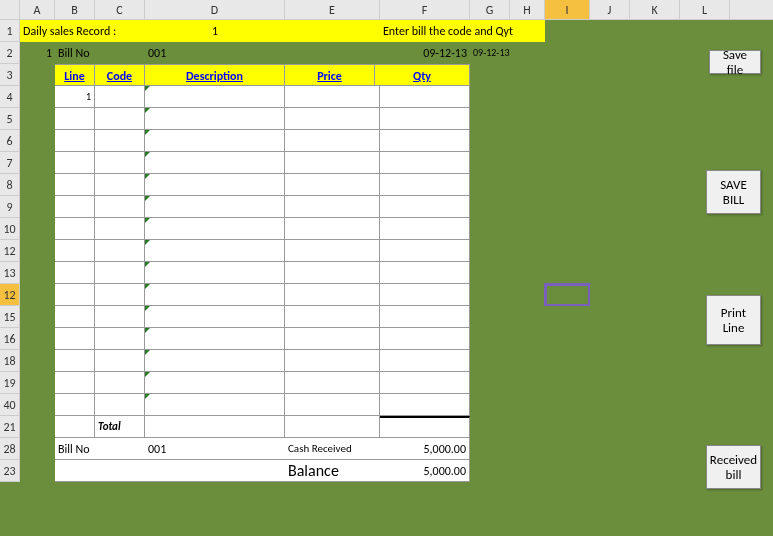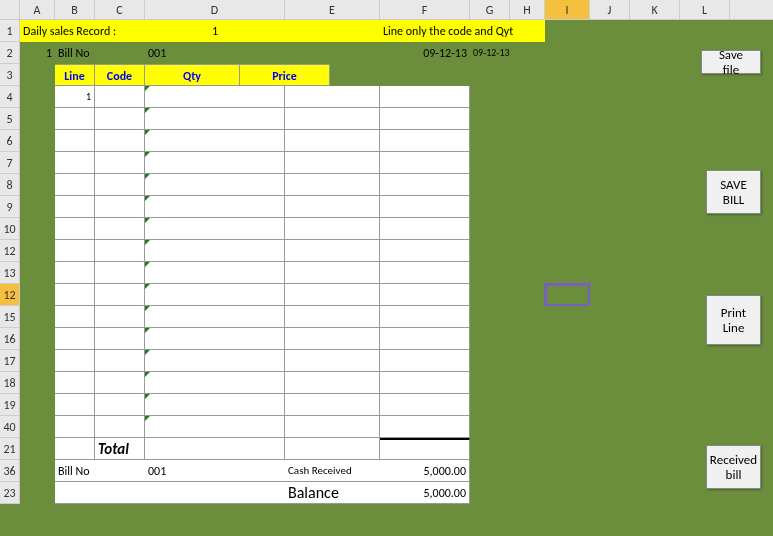--- a/index.html
+++ b/index.html
@@ -69,20 +69,21 @@
   position: relative;
   padding: 0 3px;
   line-height: 22px;
   overflow: visible;
   white-space: nowrap;
 }
 .yellow { background: #ffff00 !important; }
 .white { background: #ffffff !important; }
 .hd {
   color: #0000ff;
+  text-decoration: underline;
   font-weight: bold;
   text-align: center;
 }
 .tbl-border { border-right: 1px solid #999; border-bottom: 1px solid #999; }
 .tbl-border-t { border-top: 1px solid #999; }
 .gt::before {
   content: "";
   position: absolute;
   top: 0; left: 0;
   border-top: 5px solid #2a7a2a;
@@ -132,21 +133,21 @@
     <div class="ch cL">L</div>
   </div>
 
   <div class="row">
     <div class="rh">1</div>
     <div class="cell yellow cA" style="z-index:1">Daily sales Record :</div>
     <div class="cell yellow cB"></div>
     <div class="cell yellow cC"></div>
     <div class="cell yellow cD center">1</div>
     <div class="cell yellow cE"></div>
-    <div class="cell yellow cF" style="z-index:1">Line only the code and Qyt</div>
+    <div class="cell yellow cF" style="z-index:1">Enter bill the code and Qyt</div>
     <div class="cell yellow cG"></div>
     <div class="cell yellow cH"></div>
     <div class="cell cI"></div>
     <div class="cell cJ"></div>
     <div class="cell cK"></div>
     <div class="cell cL"></div>
   </div>
 
   <div class="row">
     <div class="rh">2</div>
@@ -162,22 +163,23 @@
     <div class="cell cJ"></div>
     <div class="cell cK"></div>
     <div class="cell cL"></div>
   </div>
 
   <div class="row">
     <div class="rh">3</div>
     <div class="cell cA"></div>
     <div class="cell yellow cB hd tbl-border tbl-border-t">Line</div>
     <div class="cell yellow cC hd tbl-border tbl-border-t">Code</div>
+    <div class="cell yellow cD hd tbl-border tbl-border-t">Description</div>
+    <div class="cell yellow cF hd tbl-border tbl-border-t">Price</div>
     <div class="cell yellow cE hd tbl-border tbl-border-t">Qty</div>
-    <div class="cell yellow cF hd tbl-border tbl-border-t">Price</div>
     <div class="cell cG"></div>
     <div class="cell cH"></div>
     <div class="cell cI"></div>
     <div class="cell cJ"></div>
     <div class="cell cK"></div>
     <div class="cell cL"></div>
   </div>
 
   <div id="data-rows">
       <div class="row">
@@ -340,35 +342,20 @@
         <div class="cell white cF tbl-border"></div>
         <div class="cell cG"></div>
         <div class="cell cH"></div>
         <div class="cell cI"></div>
         <div class="cell cJ"></div>
         <div class="cell cK"></div>
         <div class="cell cL"></div>
       </div>
       <div class="row">
         <div class="rh">16</div>
-        <div class="cell cA"></div>
-        <div class="cell white cB tbl-border ralign" style="font-size:10px"></div>
-        <div class="cell white cC tbl-border"></div>
-        <div class="cell white cD tbl-border gt"></div>
-        <div class="cell white cE tbl-border"></div>
-        <div class="cell white cF tbl-border"></div>
-        <div class="cell cG"></div>
-        <div class="cell cH"></div>
-        <div class="cell cI"></div>
-        <div class="cell cJ"></div>
-        <div class="cell cK"></div>
-        <div class="cell cL"></div>
-      </div>
-      <div class="row">
-        <div class="rh">17</div>
         <div class="cell cA"></div>
         <div class="cell white cB tbl-border ralign" style="font-size:10px"></div>
         <div class="cell white cC tbl-border"></div>
         <div class="cell white cD tbl-border gt"></div>
         <div class="cell white cE tbl-border"></div>
         <div class="cell white cF tbl-border"></div>
         <div class="cell cG"></div>
         <div class="cell cH"></div>
         <div class="cell cI"></div>
         <div class="cell cJ"></div>
@@ -419,34 +406,34 @@
         <div class="cell cJ"></div>
         <div class="cell cK"></div>
         <div class="cell cL"></div>
       </div>
     </div>
 
   <div class="row">
     <div class="rh">21</div>
     <div class="cell cA"></div>
     <div class="cell white cB tbl-border"></div>
-    <div class="cell white cC tbl-border bold italic" style="font-size:15px"><span>Total</span></div>
+    <div class="cell white cC tbl-border bold italic" style="font-size:11px"><span>Total</span></div>
     <div class="cell white cD tbl-border"></div>
     <div class="cell white cE tbl-border"></div>
     <div class="cell white cF tbl-border thick-top"></div>
     <div class="cell cG"></div>
     <div class="cell cH"></div>
     <div class="cell cI"></div>
     <div class="cell cJ"></div>
     <div class="cell cK"></div>
     <div class="cell cL"></div>
   </div>
 
   <div class="row">
-    <div class="rh">36</div>
+    <div class="rh">28</div>
     <div class="cell cA"></div>
     <div class="cell white cB tbl-border" style="border-right:none">Bill No</div>
     <div class="cell white cC tbl-border" style="border-right:none"></div>
     <div class="cell white cD tbl-border" style="border-right:none">001</div>
     <div class="cell white cE tbl-border" style="font-size:11px;border-right:none"><span>Cash Received</span></div>
     <div class="cell white cF tbl-border ralign">5,000.00</div>
     <div class="cell cG"></div>
     <div class="cell cH"></div>
     <div class="cell cI"></div>
     <div class="cell cJ"></div>
@@ -464,16 +451,16 @@
     <div class="cell white cF tbl-border ralign">5,000.00</div>
     <div class="cell cG"></div>
     <div class="cell cH"></div>
     <div class="cell cI"></div>
     <div class="cell cJ"></div>
     <div class="cell cK"></div>
     <div class="cell cL"></div>
   </div>
 </div>
 
-<div class="btn" style="top:50px;right:12px;width:60px;height:24px">Save file</div>
+<div class="btn" style="top:50px;right:12px;width:52px;height:24px">Save file</div>
 <div class="btn" style="top:170px;right:12px;width:55px;height:44px">SAVE BILL</div>
 <div class="btn" style="top:295px;right:12px;width:55px;height:50px">Print Line</div>
 <div class="btn" style="top:445px;right:12px;width:55px;height:44px">Received bill</div>
 
 </body></html>

